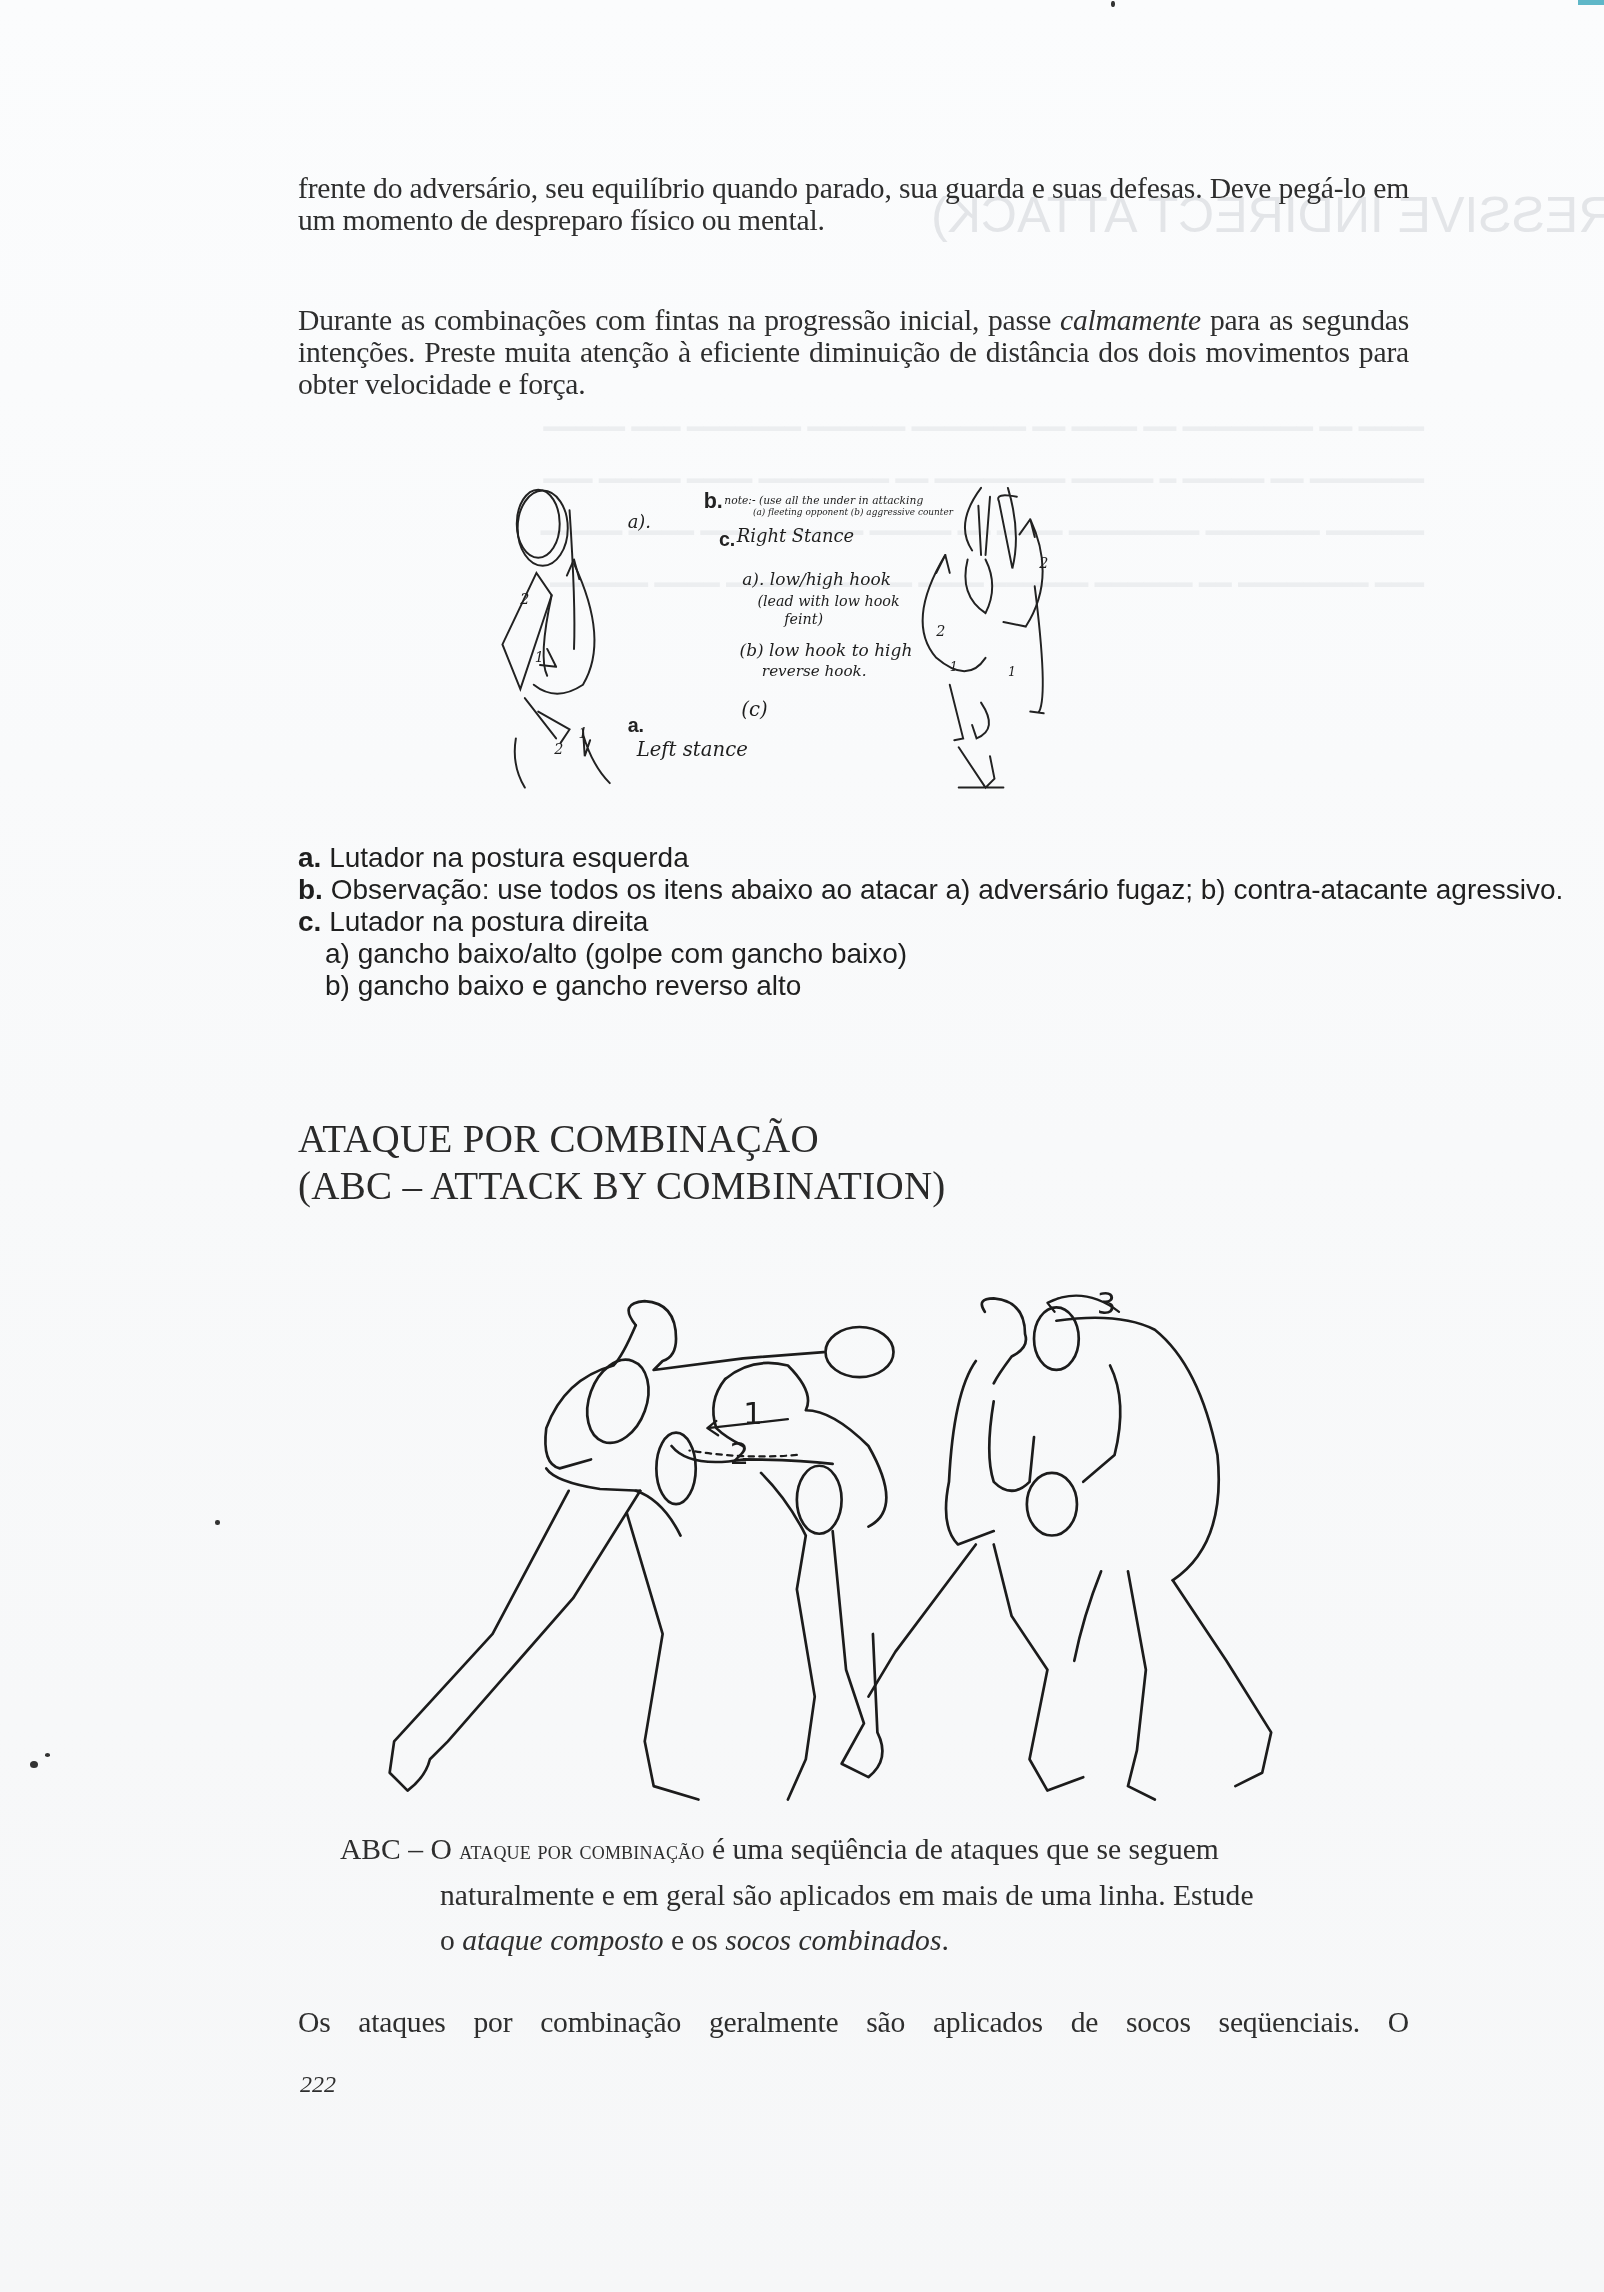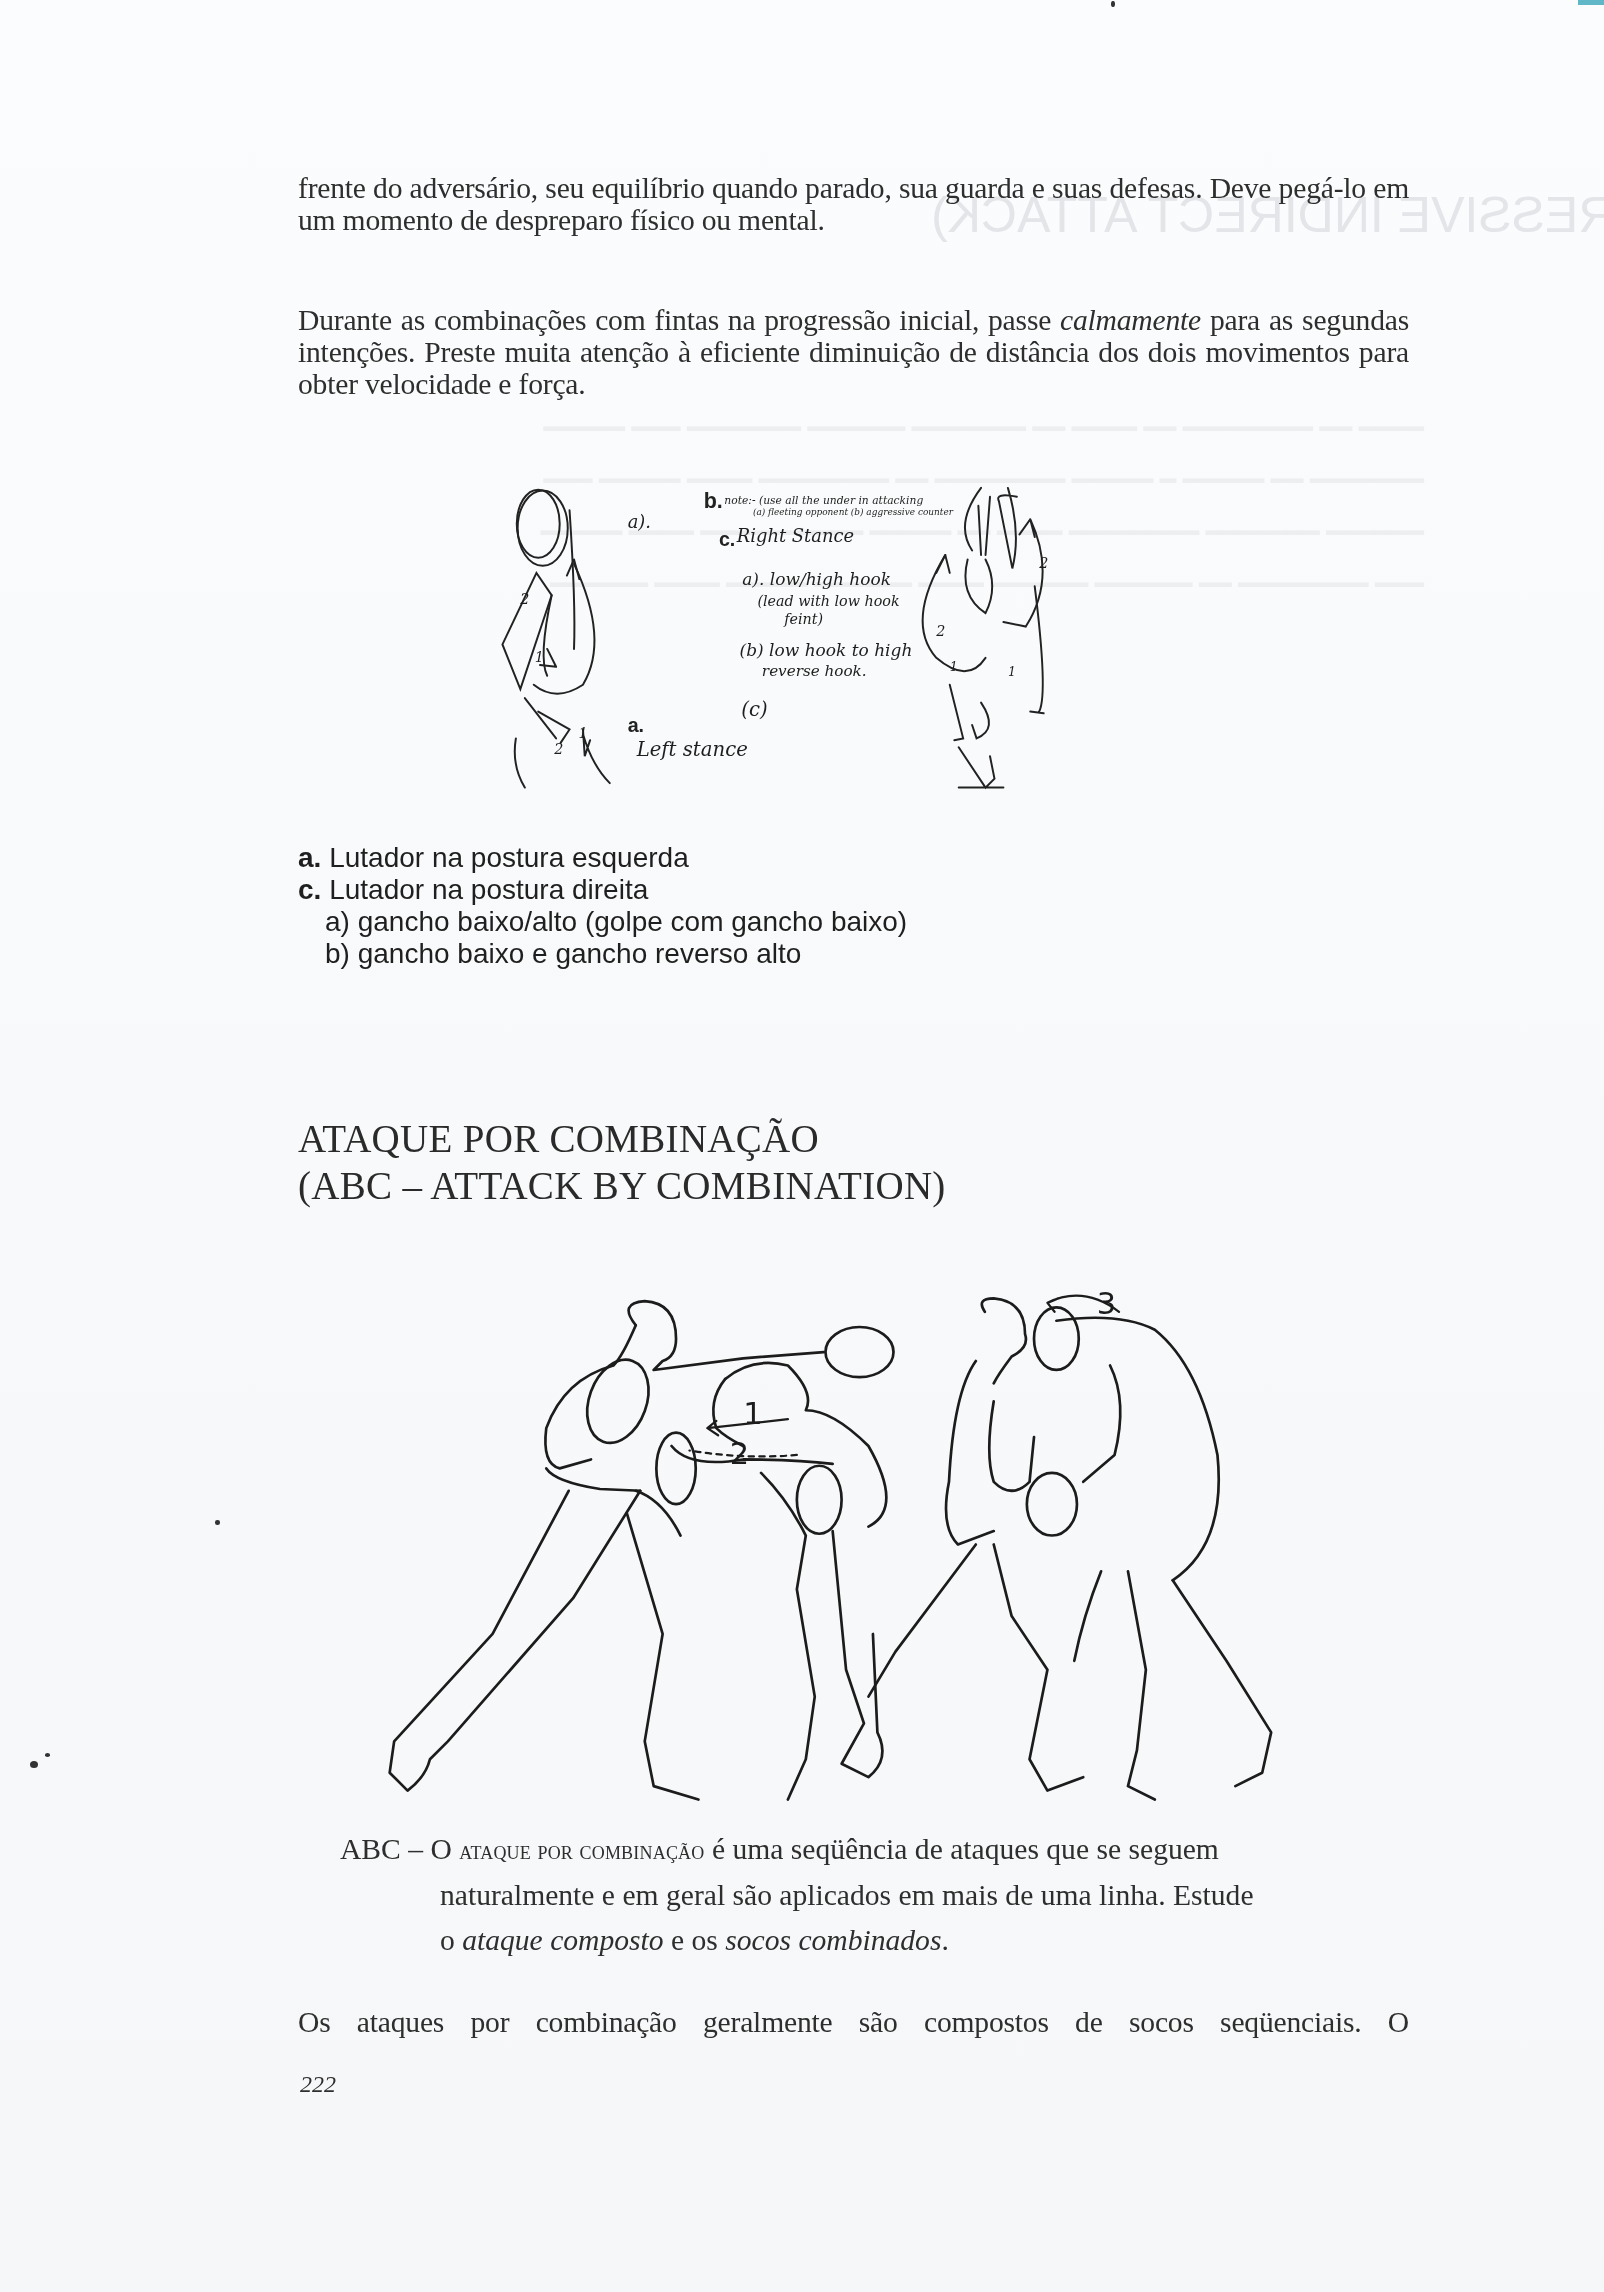--- a/index.html
+++ b/index.html
@@ -209,20 +209,21 @@
       <path d="M615 130 Q630 250 620 270 M610 270 L625 272"></path>
     </g>
     <text class="hand" x="620" y="110" font-size="16" stroke="none">2</text>
     <text class="hand" x="585" y="230" font-size="14" stroke="none">1</text>
     <text class="hand" x="505" y="185" font-size="16" stroke="none">2</text>
     <text class="hand" x="520" y="225" font-size="14" stroke="none">1</text>
   </svg>
 
   <div class="caption">
     <span class="cap-line"><b>a.</b><span> Lutador na postura esquerda</span></span>
+    <span class="cap-line"><b>b.</b><span> Observação: use todos os itens abaixo ao atacar a) adversário fugaz; b) contra-atacante agressivo.</span></span>
     <span class="cap-line"><b>c.</b><span> Lutador na postura direita</span></span>
     <span class="cap-line cap-sub">a) gancho baixo/alto (golpe com gancho baixo)</span>
     <span class="cap-line cap-sub">b) gancho baixo e gancho reverso alto</span>
   </div>
 
   <h2 class="heading" style="margin:0;">
     <span>ATAQUE POR COMBINAÇÃO</span>
     <span>(ABC – ATTACK BY COMBINATION)</span>
   </h2>
 
@@ -277,18 +278,18 @@
     <text x="815" y="42" font-size="34" font-family="DejaVu Sans, sans-serif" fill="#1c1c1c" stroke="none">3</text>
   </svg>
 
   <div class="definition">
     <span class="def-line"><span>ABC – O </span><span class="smallcaps">ataque por combinação</span><span> é uma seqüência de ataques que se seguem</span></span>
     <span class="def-line indent">naturalmente e em geral são aplicados em mais de uma linha. Estude</span>
     <span class="def-line indent"><span>o </span><em>ataque composto</em><span> e os </span><em>socos combinados</em><span>.</span></span>
   </div>
 
   <p class="body-para" style="top:2006px; margin:0; text-align-last:justify;">
-    <span>Os ataques por combinação geralmente são compostos de socos seqüenciais. O</span>
+    <span>Os ataques por combinação geralmente são aplicados de socos seqüenciais. O</span>
   </p>
 
   <div class="page-number">222</div>
 </div>
 
 
 </body></html>

